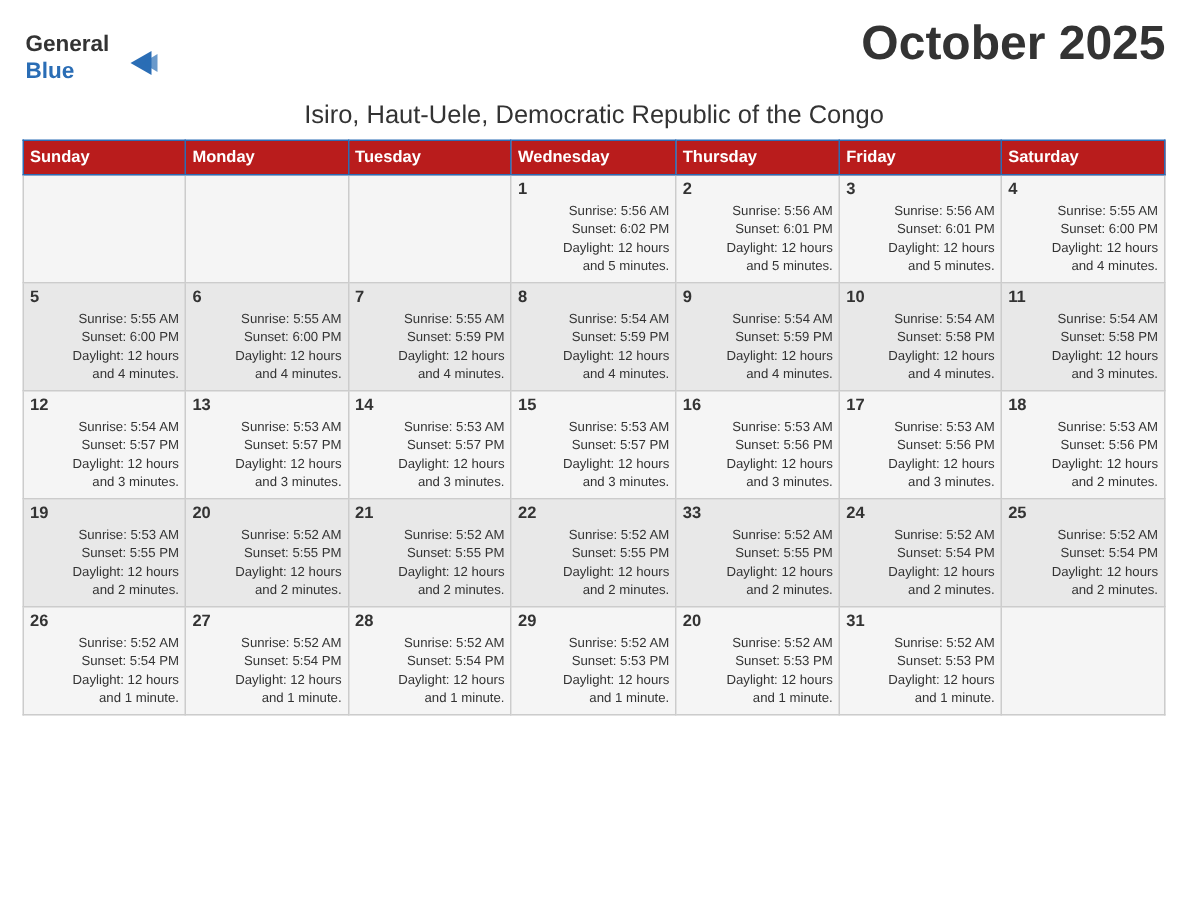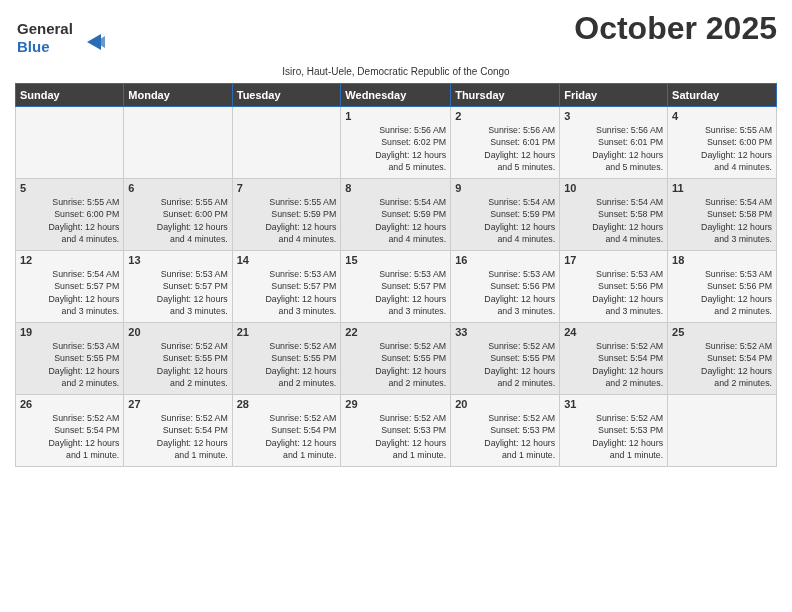--- a/index.html
+++ b/index.html
@@ -28,32 +28,32 @@
     }
     .title-section {
       text-align: left;
     }
     .month-title {
       font-size: 32px;
       font-weight: bold;
       color: #333;
     }
     .subtitle {
-      font-size: 10px;
+      font-size: 17px;
       color: #333;
       text-align: center;
       margin-bottom: 6px;
     }
     .calendar-table {
       width: 100%;
       border-collapse: collapse;
       font-size: 9.5px;
     }
     .calendar-table thead tr {
-      background-color: #404040;
+      background-color: #b91c1c;
       color: #fff;
     }
     .calendar-table thead th {
       padding: 5px 4px;
       text-align: left;
       font-size: 11px;
       font-weight: bold;
       border: 1px solid #2a6db5;
     }
     .calendar-table tbody tr {

